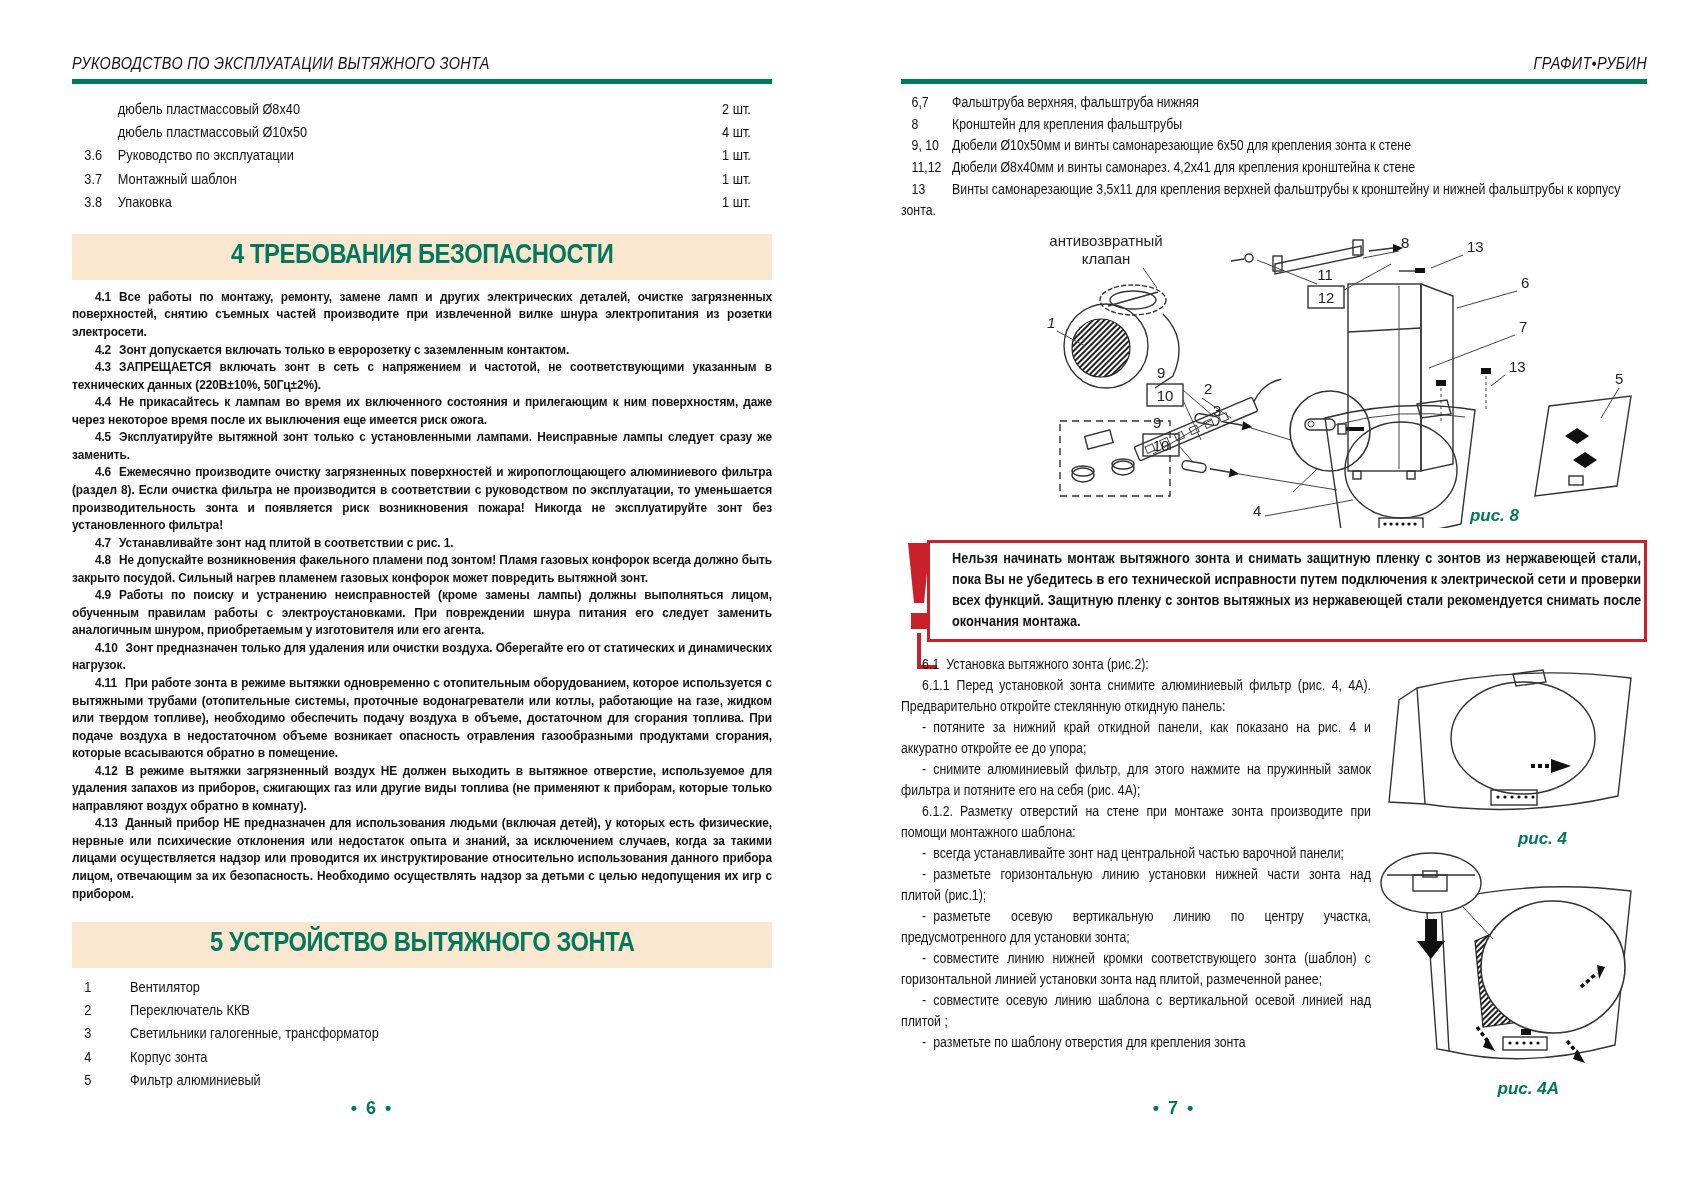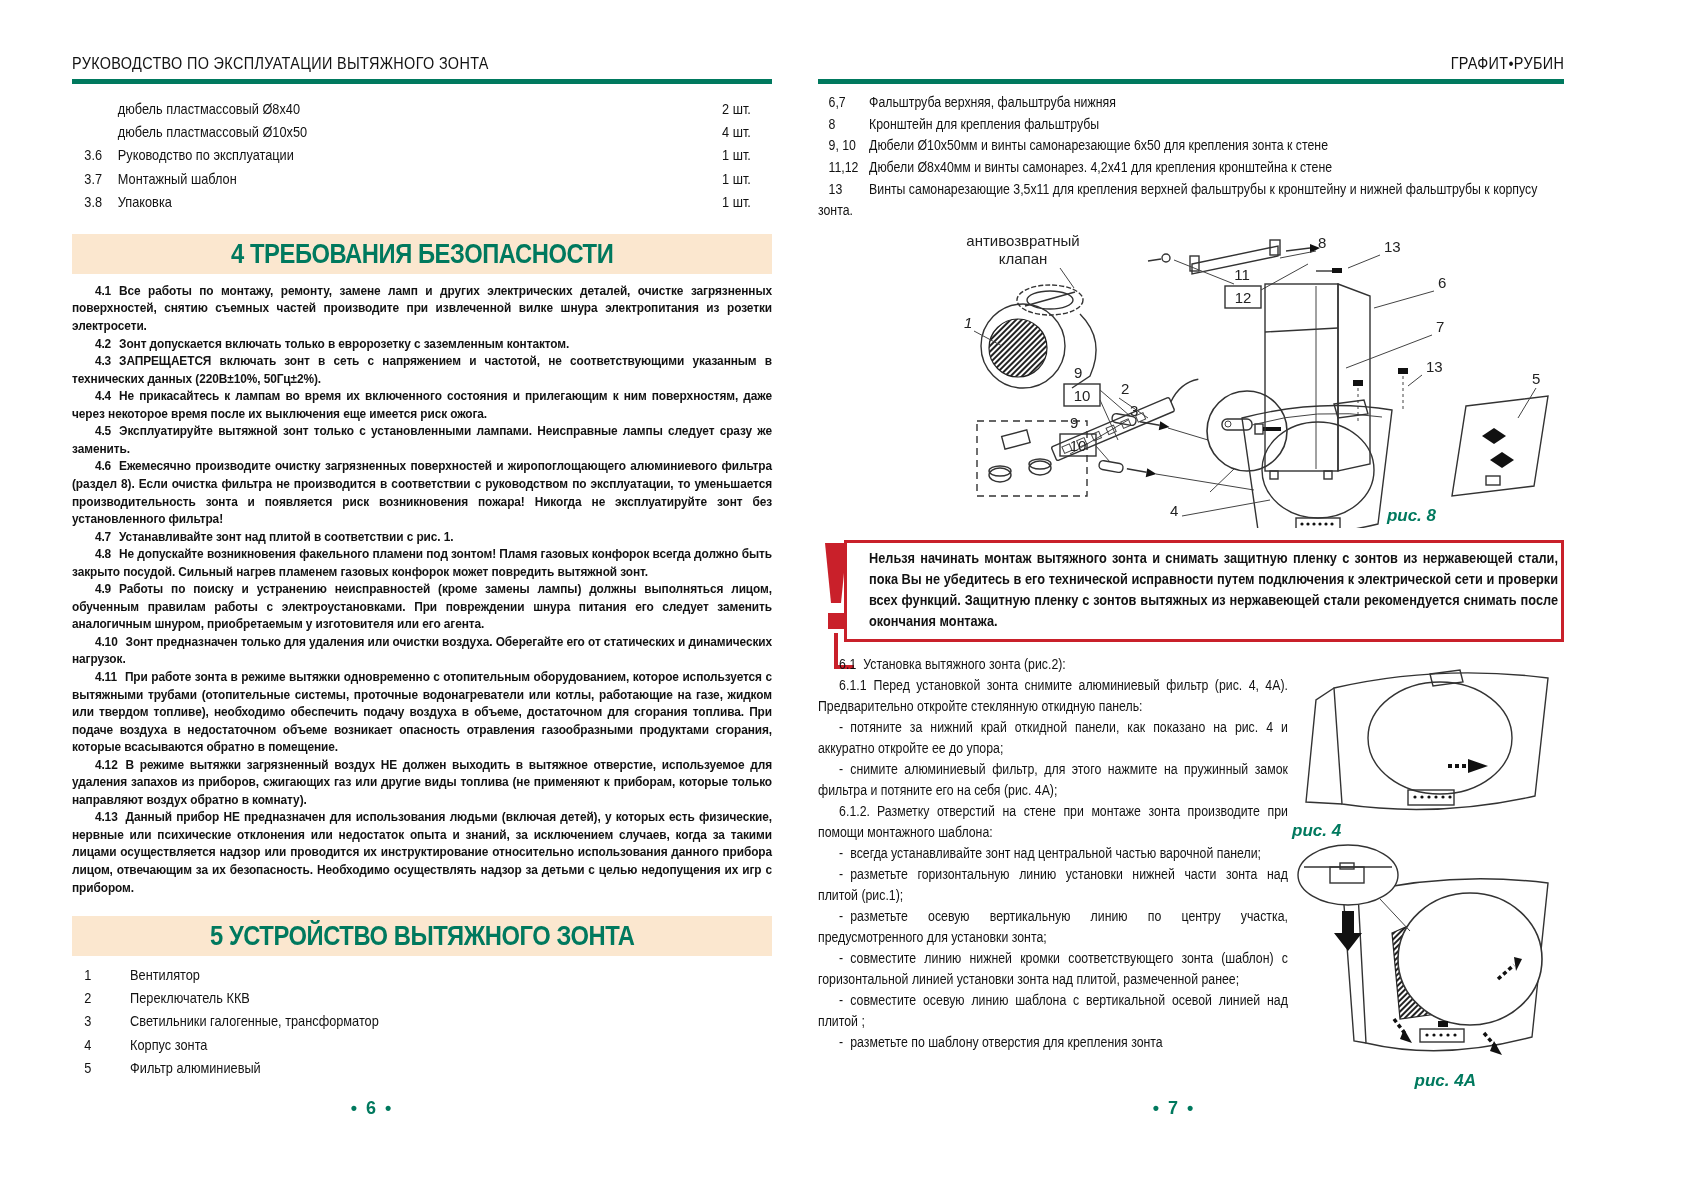--- a/index.html
+++ b/index.html
@@ -8,37 +8,37 @@
     --red:#c9202a;
     --ink:#121212;
   }
   html,body{margin:0;padding:0;background:#ffffff;}
   .sheet{
     position:relative;width:1684px;height:1190px;background:#ffffff;overflow:hidden;
     font-family:"Liberation Sans","DejaVu Sans",sans-serif;color:var(--ink);
   }
   .page{position:absolute;top:55px;}
   #page6{left:72px;width:700px;}
-  #page7{left:818px;width:746px;}
-
-  .runhead{border-bottom:5px solid var(--green);padding-bottom:6px;font-size:16px;letter-spacing:.4px;white-space:nowrap;}
+  #page7{left:901px;width:746px;}
+
+  .runhead{border-bottom:5px solid var(--green);padding-bottom:6px;font-style:italic;font-size:16px;letter-spacing:.4px;white-space:nowrap;}
   .runhead .rh{display:inline-block;transform:scaleX(.9);transform-origin:0 50%;}
   #page7 .runhead{text-align:right;}
   #page7 .runhead .rh{transform-origin:100% 50%;}
 
   .cx{transform:scaleX(.88);transform-origin:0 0;width:113.64%;}
 
   
   .plist{margin-top:14px;font-size:14.5px;line-height:1.6;}
   .plist .row{display:flex;}
   .plist .no{width:38px;padding-left:14px;flex:none;}
   .plist .nm{flex:1;}
   .plist .qt{width:88px;text-align:right;padding-right:24px;flex:none;}
 
-  .band{margin-top:20px;background:var(--band);padding:5px 0 4px 0;text-align:center;}
+  .band{margin-top:20px;background:var(--band);padding:5px 0 10px 0;text-align:center;}
   .band .t{display:inline-block;color:var(--green);font-weight:bold;font-size:27px;letter-spacing:-.5px;transform:scaleX(.88);white-space:nowrap;}
 
   .paras{margin-top:8px;font-weight:bold;font-size:13.5px;line-height:1.3;text-align:justify;letter-spacing:-.1px;}
   .paras p{margin:0;text-indent:26px;}
   .paras .pnum{margin-right:9px;}
 
   .dlist{margin-top:8px;font-size:14.5px;line-height:1.6;}
   .dlist .row{display:flex;}
   .dlist .no{width:52px;padding-left:14px;flex:none;}
   .dlist .nm{flex:1;}
@@ -59,21 +59,21 @@
   .warn{position:relative;margin:12px 0 0 26px;border:3px solid var(--red);padding:5px 3px 7px 22px;overflow:visible;}
   .warn .wtext{font-weight:bold;font-size:14.5px;line-height:1.45;text-align:justify;}
   .warn-icon{position:absolute;left:-32px;top:-2px;}
 
   .b7{display:flex;margin-top:12px;}
   .b7 .txt{width:534px;transform:scaleX(.88);transform-origin:0 0;margin-right:-60px;flex:none;
            font-size:14px;line-height:1.5;text-align:justify;}
   .b7 .txt p{margin:0;text-indent:24px;}
   .b7 .txt .pnum{margin-right:8px;}
   .b7 .figs{width:270px;flex:none;}
-  .fig4cap{padding-right:78px;margin-top:2px;}
+  .fig4cap{text-align:right;padding-right:78px;margin-top:10px;}
   .fig4acap{text-align:right;padding-right:86px;margin-top:2px;}
 
   svg{display:block;}
   svg text{font-family:"Liberation Sans","DejaVu Sans",sans-serif;font-size:15px;fill:#222;}
   .ln{stroke:#333;stroke-width:1.4;fill:none;}
   .thin{stroke:#444;stroke-width:1;fill:none;}
   .blk{fill:#111;stroke:none;}
 </style>
 </head>
 <body>

